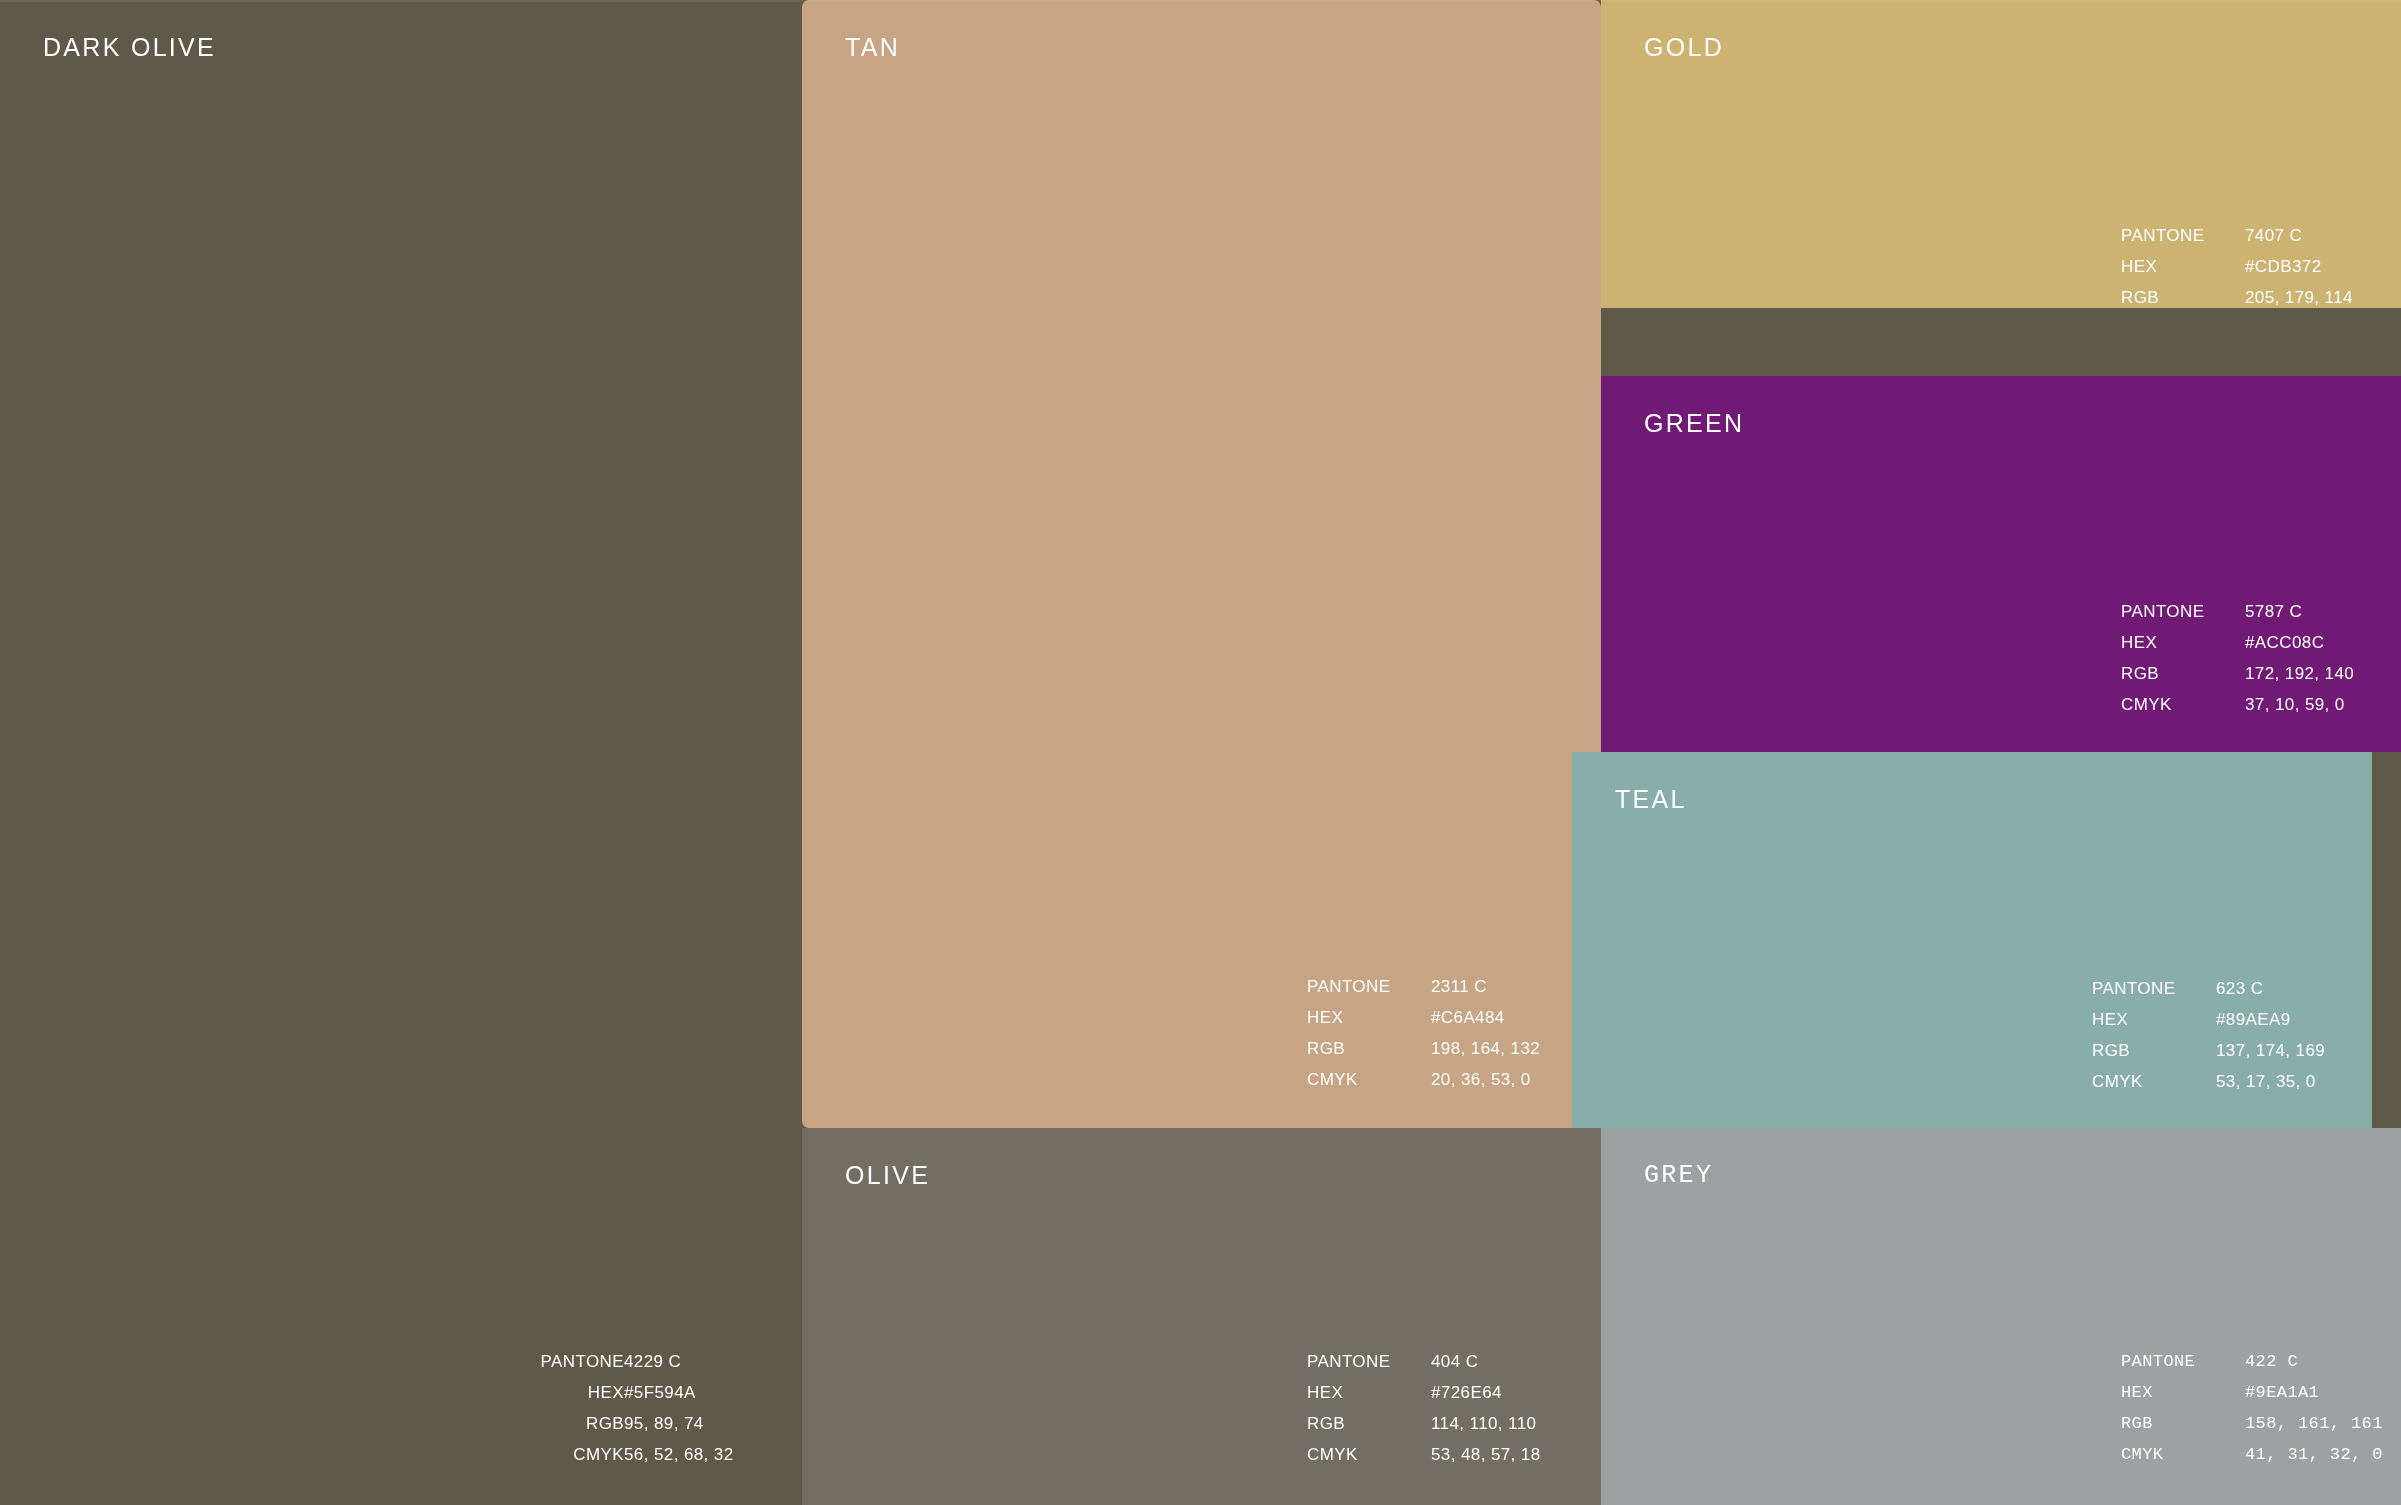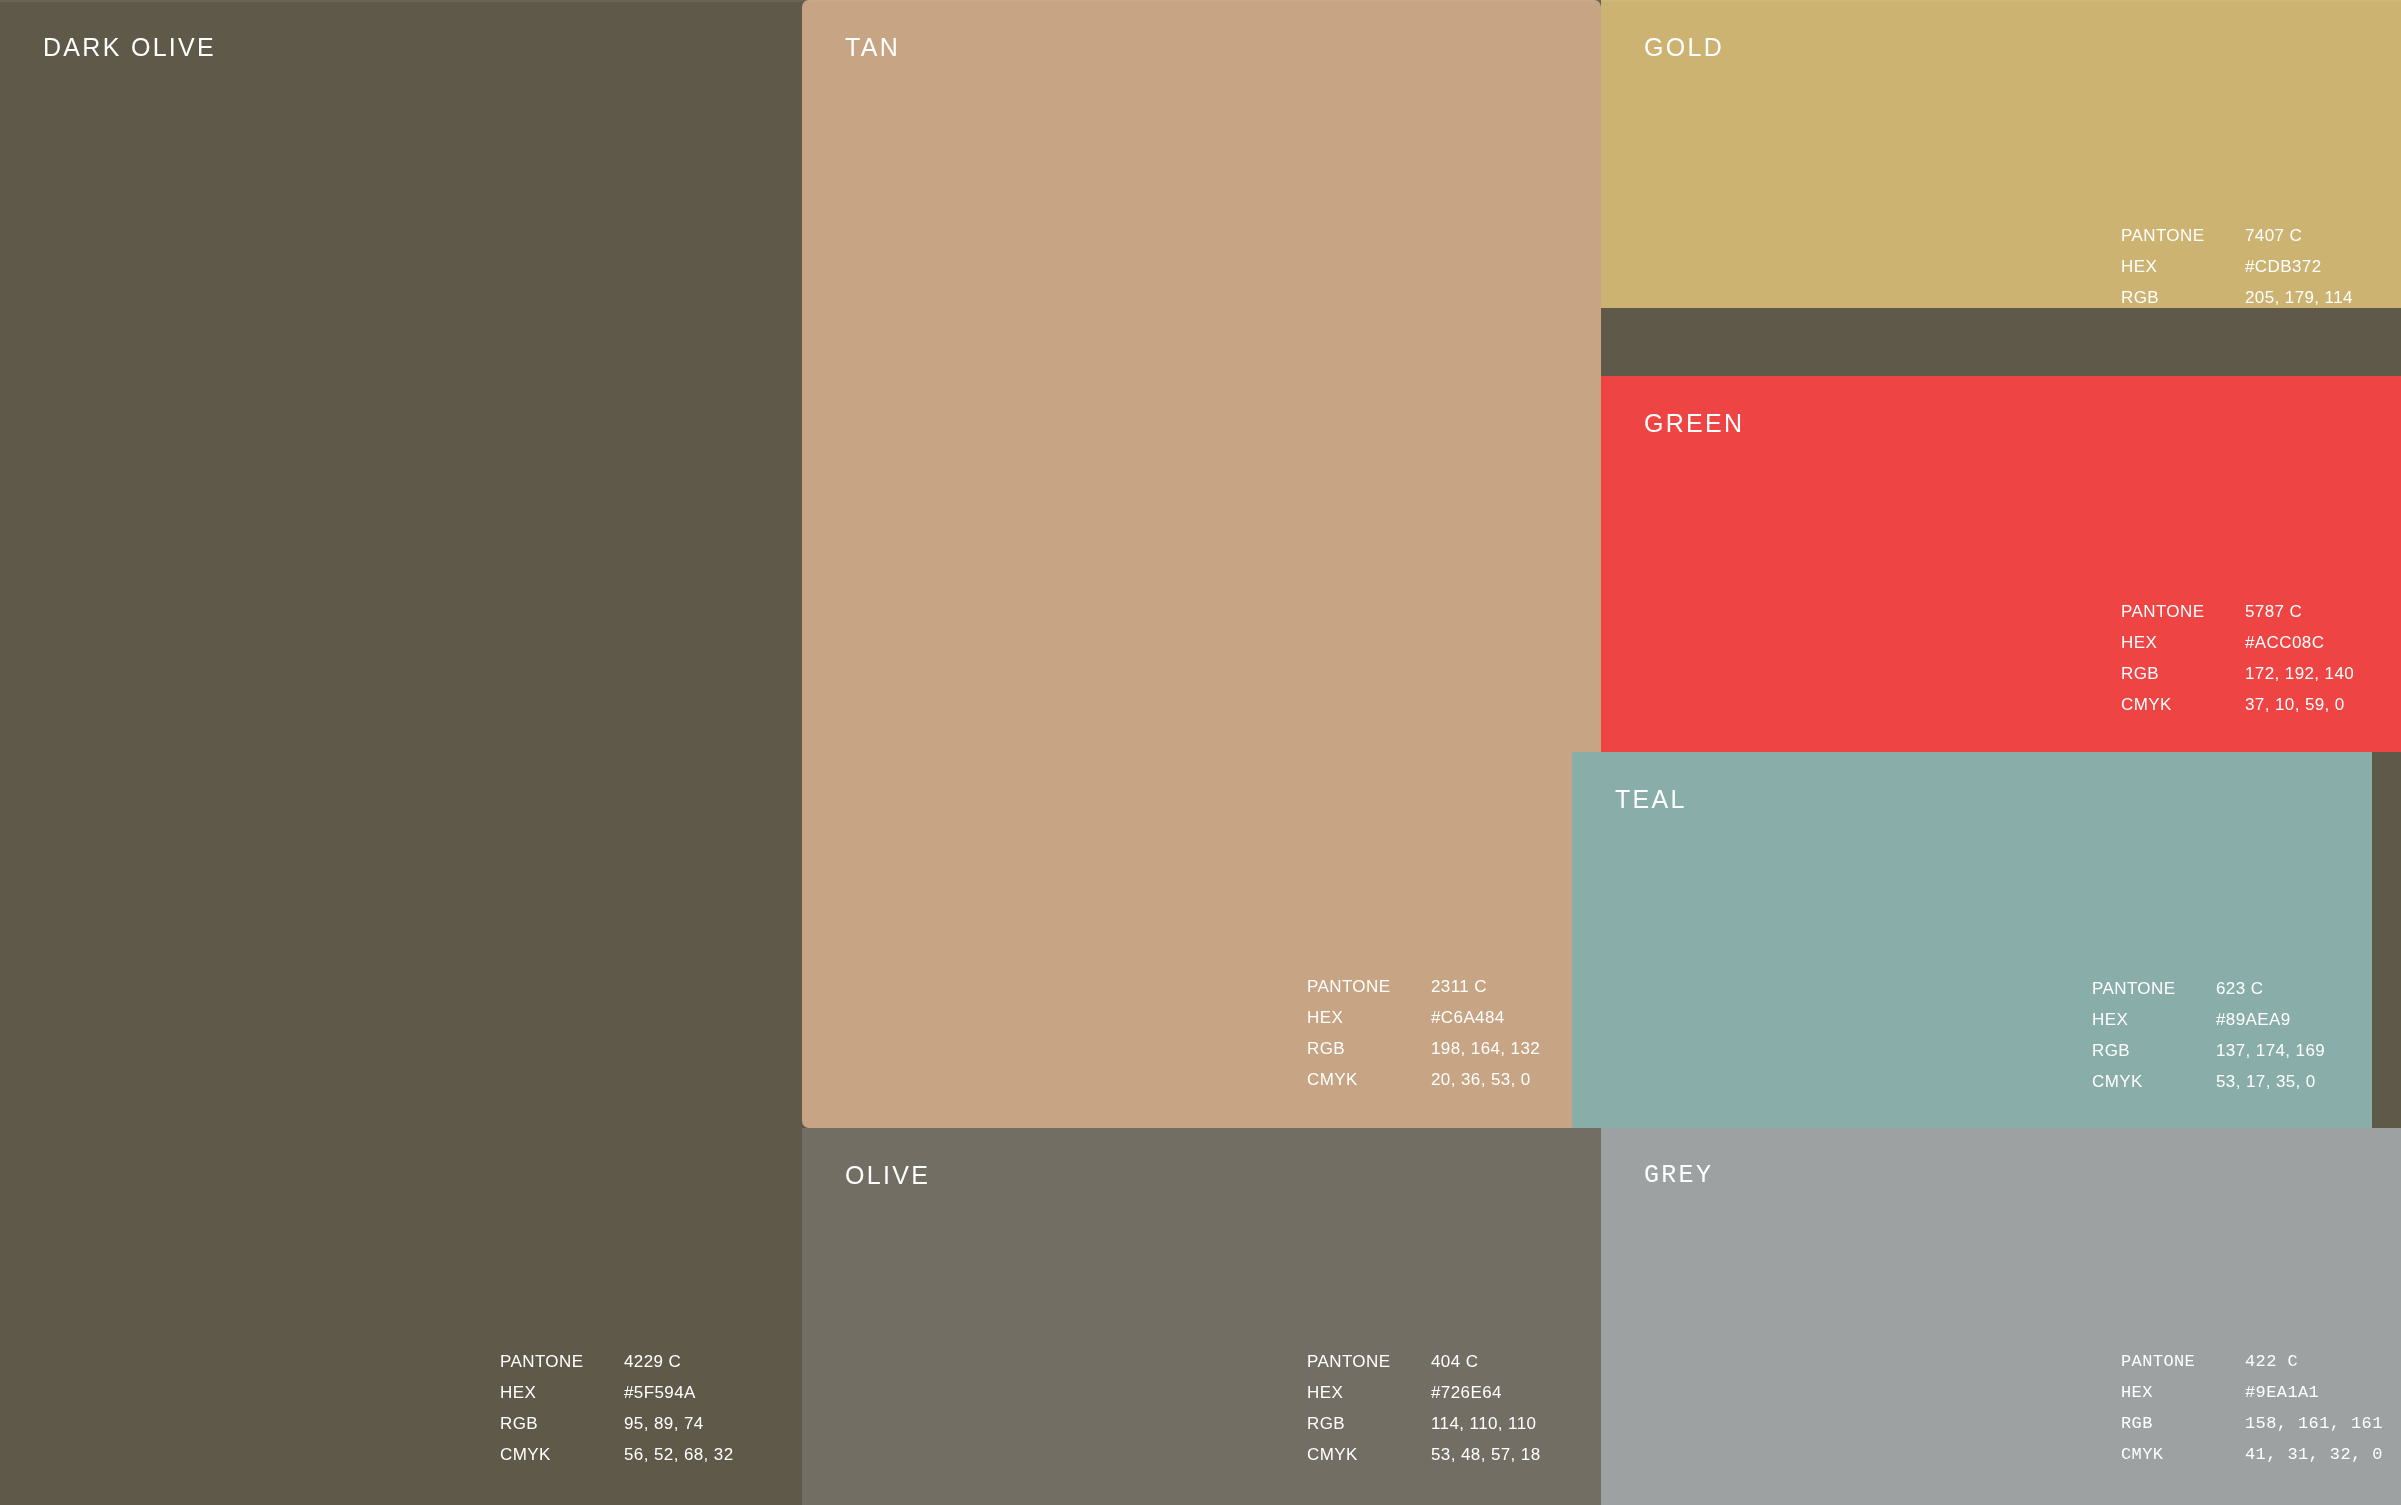--- a/index.html
+++ b/index.html
@@ -68,21 +68,21 @@
     position:absolute; left:0; top:0; width:2401px; height:1.9px;
     background:rgba(255,255,255,0.07);
     pointer-events:none;
   }
 </style>
 </head>
 <body>
 
 <div class="board">
 
-  <div class="swatch" id="sw-dark-olive" style="background: rgb(95, 89, 74); color: rgb(255, 255, 255);">
+  <div class="swatch" id="sw-dark-olive" style="background: rgb(95, 89, 74); color: rgb(255, 255, 255); text-align: right;">
     <div class="swatch-name">DARK OLIVE</div>
     <div class="spec">
       <div class="spec-row">
         <span class="spec-key">PANTONE</span>
         <span class="spec-value">4229 C</span>
       </div>
       <div class="spec-row">
         <span class="spec-key">HEX</span>
         <span class="spec-value">#5F594A</span>
       </div>
@@ -156,21 +156,21 @@
         <span class="spec-key">RGB</span>
         <span class="spec-value">205, 179, 114</span>
       </div>
       <div class="spec-row">
         <span class="spec-key">CMYK</span>
         <span class="spec-value">19, 27, 70, 0</span>
       </div>
     </div>
   </div>
 
-  <div class="swatch" id="sw-green" style="background: #ef4444; color: rgb(255, 255, 255);">
+  <div class="swatch" id="sw-green" style="background: #701a75; color: rgb(255, 255, 255);">
     <div class="swatch-name">GREEN</div>
     <div class="spec">
       <div class="spec-row">
         <span class="spec-key">PANTONE</span>
         <span class="spec-value">5787 C</span>
       </div>
       <div class="spec-row">
         <span class="spec-key">HEX</span>
         <span class="spec-value">#ACC08C</span>
       </div>

